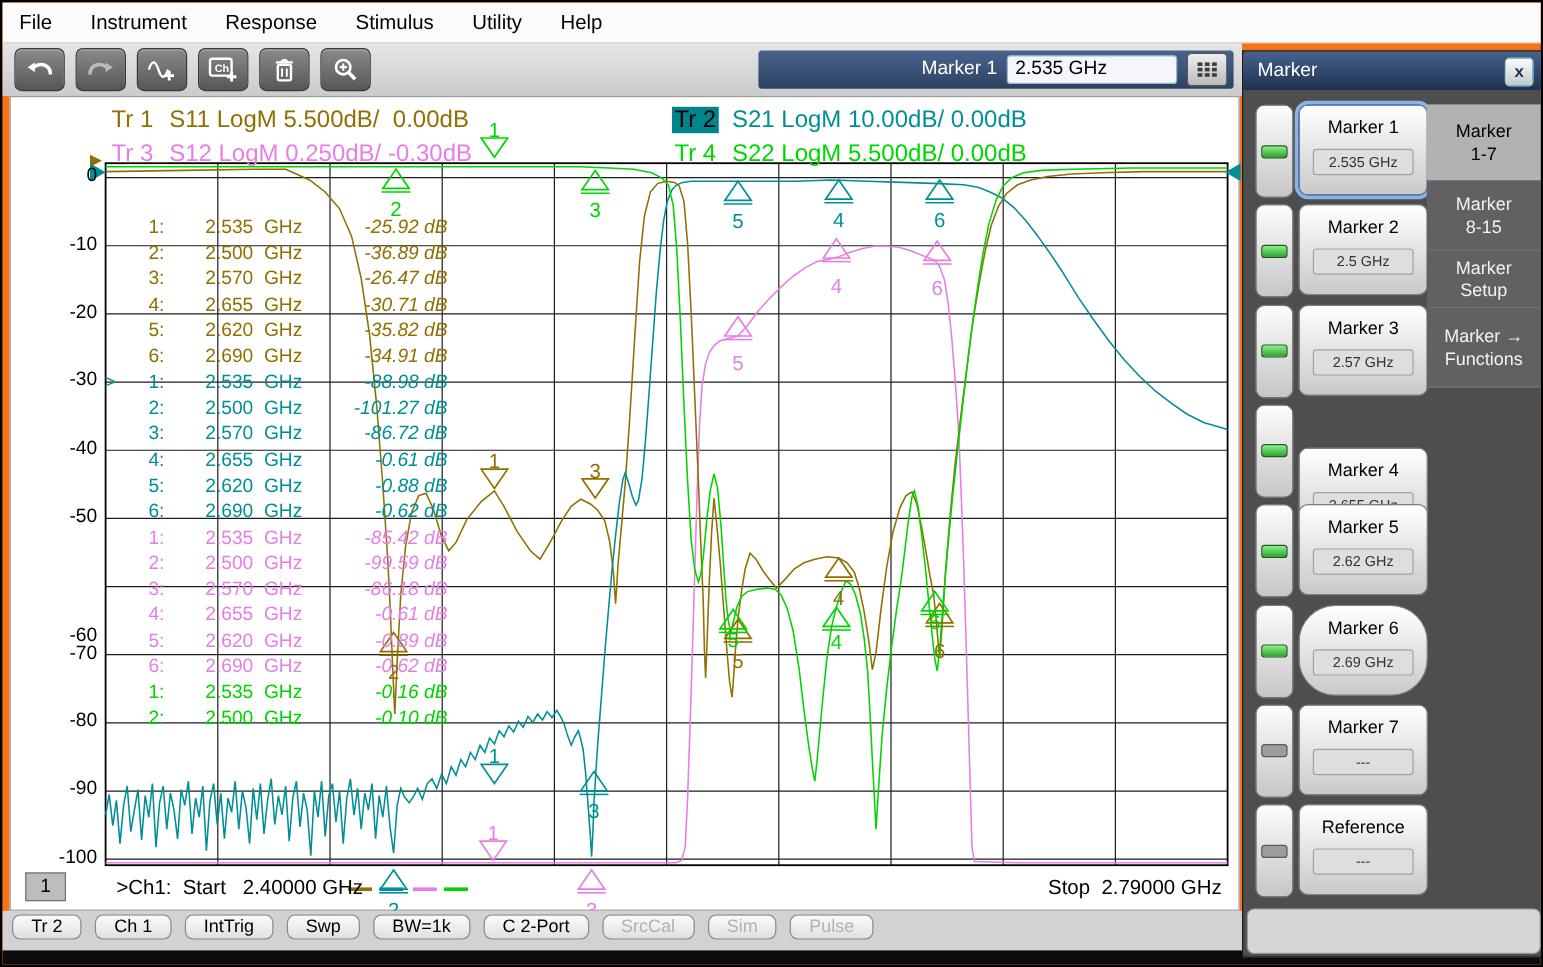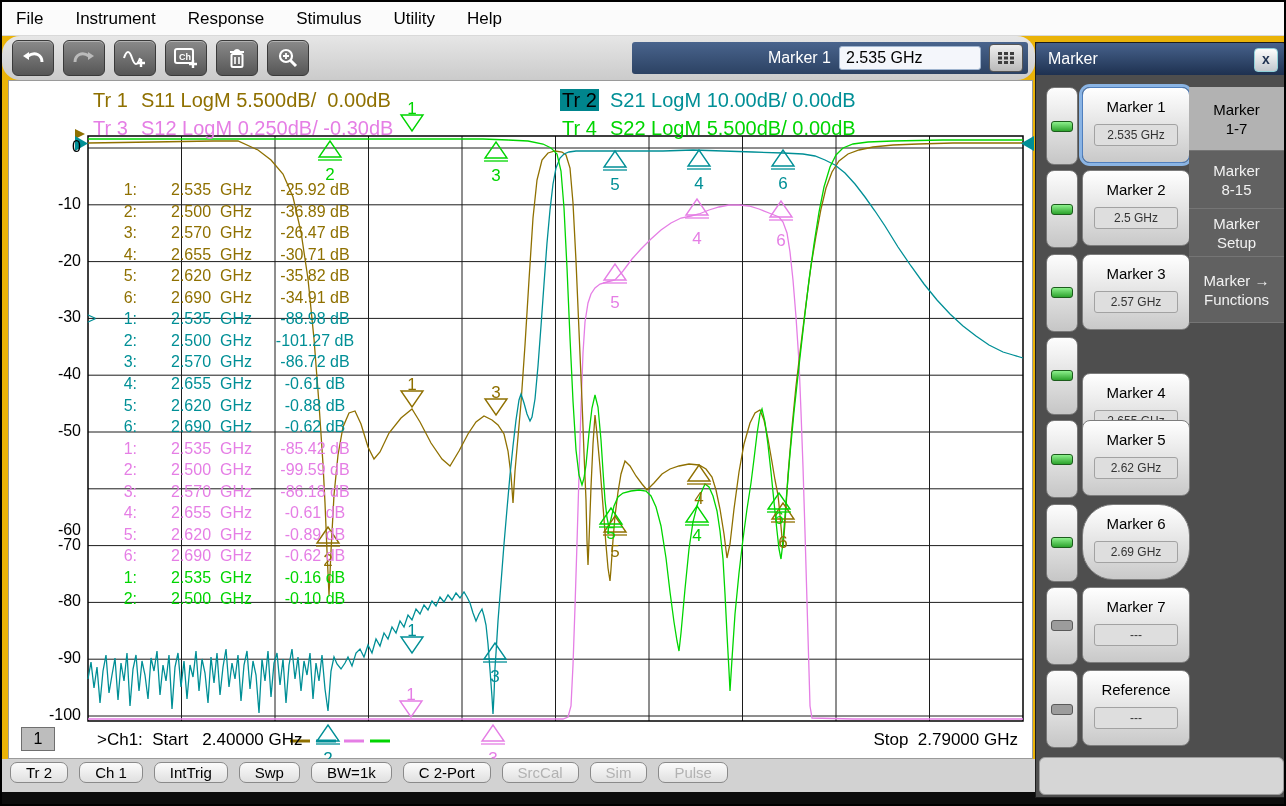--- a/index.html
+++ b/index.html
@@ -1,26 +1,26 @@
 <!DOCTYPE html>
 <html><head>
 <meta charset="utf-8">
 <style>
   html,body{margin:0;padding:0;background:#222;}
-  .window{position:relative;width:1286px;height:806px;background:#eab308;border:2px solid #000;
+  .window{position:relative;width:1286px;height:806px;background:#f97316;border:2px solid #000;
           box-sizing:border-box;overflow:hidden;font-family:"Liberation Sans",sans-serif;}
   
   .menubar{position:absolute;left:0;top:0;width:100%;height:34px;background:#fbfbfb;
            display:flex;align-items:center;gap:32px;padding-left:14px;box-sizing:border-box;
            font-size:17px;color:#000;border-bottom:1px solid #d9d9d9;}
   .menubar span{cursor:default;}
   
   .toolbar{position:absolute;left:0;top:34px;width:1033px;height:44px;
            background:linear-gradient(#e6e6e6,#cbcbcb);display:flex;align-items:center;gap:9px;
-           padding-left:10px;box-sizing:border-box;border-radius:18px;}
+           padding-left:10px;box-sizing:border-box;}
   .tbtn{width:40px;height:34px;border-radius:6px;border:1px solid #3a3a3a;
         background:linear-gradient(#8a8a8a,#565656);display:flex;align-items:center;justify-content:center;
         color:#fff;font-size:19px;font-weight:bold;box-shadow:inset 0 1px 0 rgba(255,255,255,.35);}
   .tbtn.disabled{color:#aeaeae;}
   .tbtn svg{display:block;}
   
   .mkbar{position:absolute;left:630px;top:40px;width:396px;height:32px;border-radius:3px;
          background:linear-gradient(#49648d,#2c4263);display:flex;align-items:center;
          justify-content:flex-end;gap:8px;padding:0 5px;box-sizing:border-box;}
   .mkbar .lbl{color:#fff;font-size:16px;}
@@ -33,21 +33,21 @@
         border:1px solid #9a9a9a;box-sizing:border-box;}
   .plot svg{position:absolute;left:0;top:0;}
   .legend-item{position:absolute;height:20px;font-size:20px;white-space:pre;z-index:3;text-align:center;}
   .legend-item b{font-weight:normal;padding:0 2px;}
   .ytick{position:absolute;left:6px;width:66px;text-align:right;font-size:16px;color:#000;z-index:2;}
   .rrow{position:absolute;height:19px;font-size:16px;z-index:2;white-space:pre;}
   .rrow span{position:absolute;top:0;white-space:pre;}
   .rp{left:78px;width:14px;}
   .rn{left:86px;width:42px;text-align:right;}
   .rf{left:162px;width:120px;}
-  .rv{left:248px;width:116px;text-align:center;}
+  .rv{left:248px;width:116px;text-align:right;font-style:italic;}
   .c-s11{color:#8f7000;}.c-s21{color:#008f96;}.c-s12{color:#e57ee5;}.c-s22{color:#00d500;}
   .chbox{position:absolute;left:12px;top:646px;width:32px;height:22px;background:#bdbdbd;
          border:1px solid #6f6f6f;text-align:center;font-size:16px;line-height:22px;z-index:3;}
   .startlbl{position:absolute;left:88px;top:649px;font-size:17px;z-index:3;white-space:pre;}
   .stoplbl{position:absolute;right:14px;top:649px;font-size:17px;z-index:3;white-space:pre;}
   
   .wmark{position:absolute;left:78px;top:298px;width:1050px;z-index:9;pointer-events:none;
          font-family:"DejaVu Serif",serif;font-weight:bold;font-size:62px;letter-spacing:7px;
          color:rgba(40,40,40,0.12);white-space:nowrap;}
   

